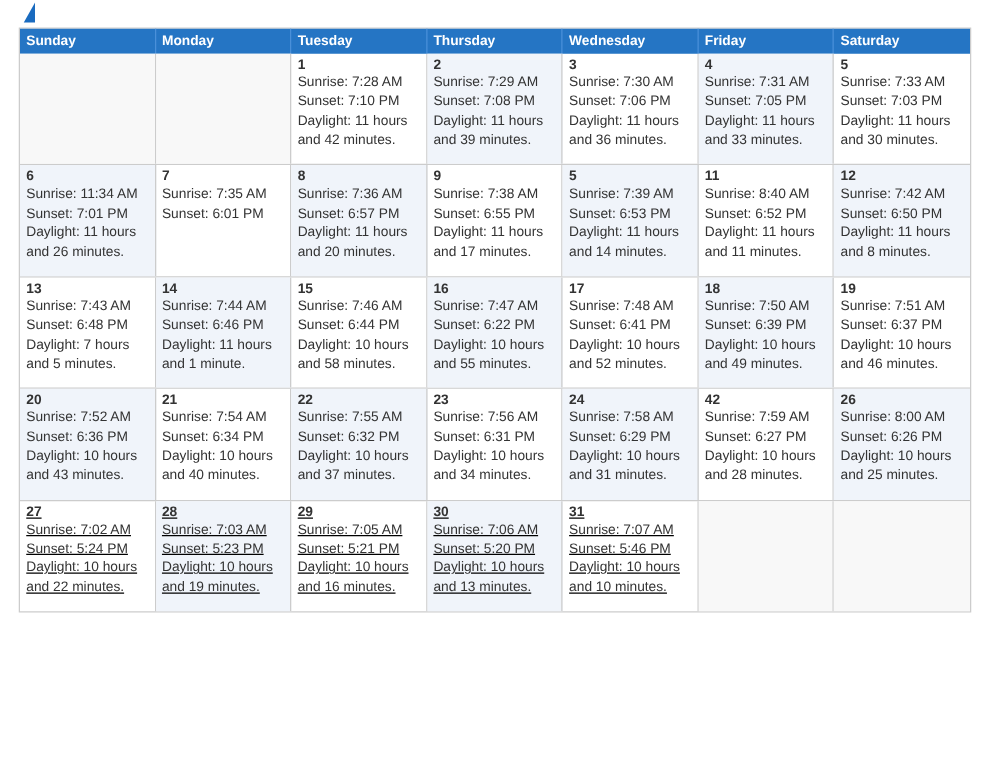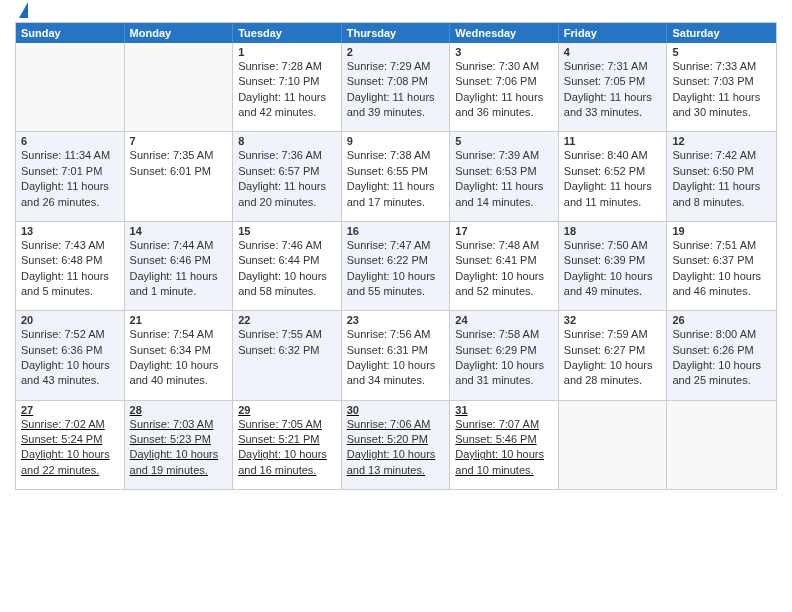--- a/index.html
+++ b/index.html
@@ -231,21 +231,21 @@
               <div>Daylight: 11 hours and 8 minutes.</div>
             </div>
           </div>
         </div>
         <div class="cal-week">
           <div class="cal-cell">
             <div class="day-num">13</div>
             <div class="day-info">
               <div>Sunrise: 7:43 AM</div>
               <div>Sunset: 6:48 PM</div>
-              <div>Daylight: 11 hours and 5 minutes.</div>
+              <div>Daylight: 7 hours and 5 minutes.</div>
             </div>
           </div>
           <div class="cal-cell alt-bg">
             <div class="day-num">14</div>
             <div class="day-info">
               <div>Sunrise: 7:44 AM</div>
               <div>Sunset: 6:46 PM</div>
               <div>Daylight: 11 hours and 1 minute.</div>
             </div>
           </div>
@@ -305,40 +305,41 @@
               <div>Sunrise: 7:54 AM</div>
               <div>Sunset: 6:34 PM</div>
               <div>Daylight: 10 hours and 40 minutes.</div>
             </div>
           </div>
           <div class="cal-cell alt-bg">
             <div class="day-num">22</div>
             <div class="day-info">
               <div>Sunrise: 7:55 AM</div>
               <div>Sunset: 6:32 PM</div>
+              <div>Daylight: 10 hours and 37 minutes.</div>
             </div>
           </div>
           <div class="cal-cell">
             <div class="day-num">23</div>
             <div class="day-info">
               <div>Sunrise: 7:56 AM</div>
               <div>Sunset: 6:31 PM</div>
               <div>Daylight: 10 hours and 34 minutes.</div>
             </div>
           </div>
           <div class="cal-cell alt-bg">
             <div class="day-num">24</div>
             <div class="day-info">
               <div>Sunrise: 7:58 AM</div>
               <div>Sunset: 6:29 PM</div>
               <div>Daylight: 10 hours and 31 minutes.</div>
             </div>
           </div>
           <div class="cal-cell">
-            <div class="day-num">32</div>
+            <div class="day-num">42</div>
             <div class="day-info">
               <div>Sunrise: 7:59 AM</div>
               <div>Sunset: 6:27 PM</div>
               <div>Daylight: 10 hours and 28 minutes.</div>
             </div>
           </div>
           <div class="cal-cell alt-bg">
             <div class="day-num">26</div>
             <div class="day-info">
               <div>Sunrise: 8:00 AM</div>

